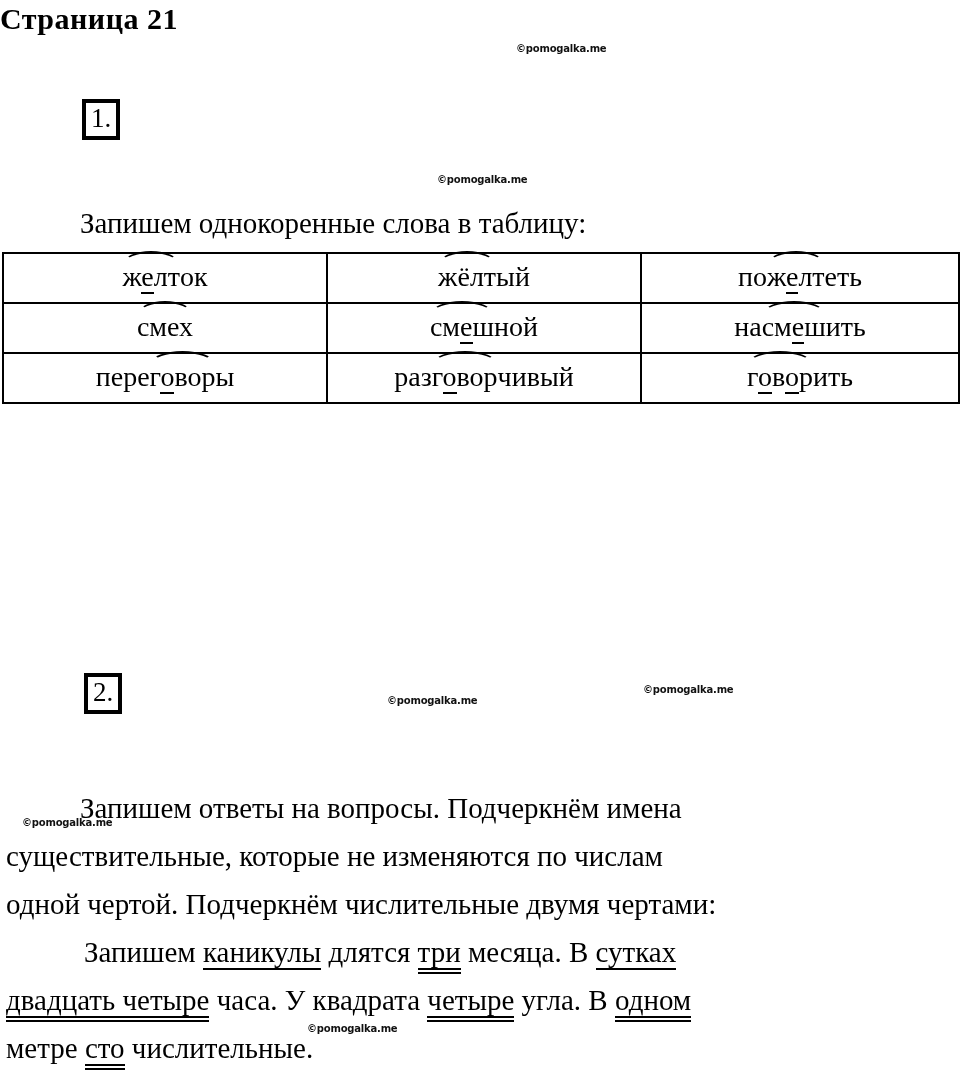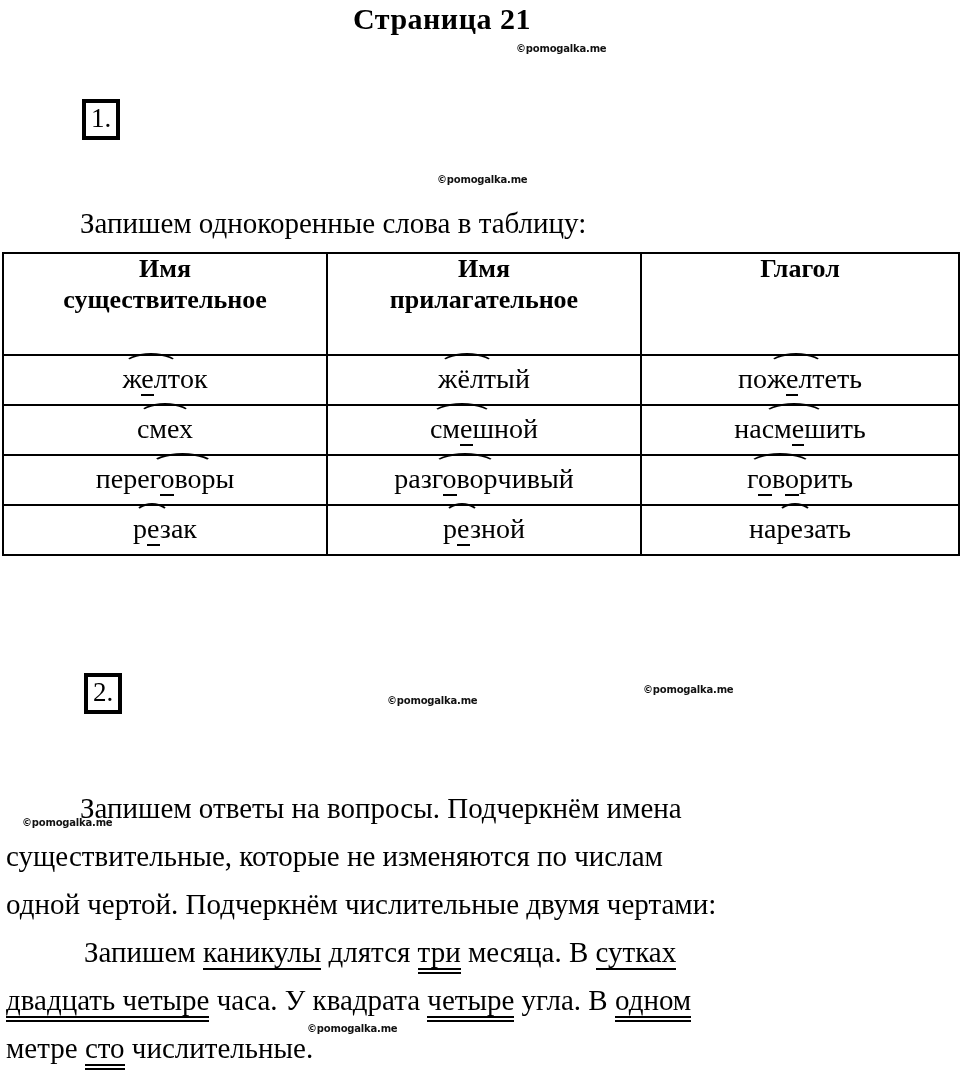--- a/index.html
+++ b/index.html
@@ -12,21 +12,21 @@
     position: relative;
     font-family: "Liberation Serif", "DejaVu Serif", serif;
     color: #000000;
     overflow: hidden;
   }
 
   
   .page-title {
     position: absolute;
     top: 2px; left: 0; width: 884px;
-    text-align: center;
+    text-align: left;
     font-size: 30px;
     font-weight: bold;
     letter-spacing: .5px;
   }
 
   
   .wm {
     position: absolute;
     font-family: "DejaVu Sans", "Liberation Sans", sans-serif;
     font-weight: bold;
@@ -148,81 +148,57 @@
 
 <div class="line" style="left:80px; top:208px;">Запишем однокоренные слова в таблицу:</div>
 
 <table class="word-table">
   <colgroup>
       <col class="c1">
       <col class="c2">
       <col class="c3">
     </colgroup>
   <tbody>
+
     <tr>
-      <td class="th-cell">
-        <span>Имя</span>
-        <span class="l2">существительное</span>
-      </td>
-      <td class="th-cell">
-        <span>Имя</span>
-        <span class="l2">прилагательное</span>
-      </td>
-      <td class="th-cell">
-        <span>Глагол</span>
+      <td class="data-cell">
+        <span></span><span class="root"><span>ж</span><span class="vw">е</span><span>лт</span></span><span>ок</span>
+      </td>
+      <td class="data-cell">
+        <span class="root"><span>жёлт</span></span><span>ый</span>
+      </td>
+      <td class="data-cell">
+        <span>по</span><span class="root"><span>ж</span><span class="vw">е</span><span>лт</span></span><span>еть</span>
       </td>
     </tr>
 
     <tr>
       <td class="data-cell">
-        <span></span><span class="root"><span>ж</span><span class="vw">е</span><span>лт</span></span><span>ок</span>
-      </td>
-      <td class="data-cell">
-        <span class="root"><span>жёлт</span></span><span>ый</span>
-      </td>
-      <td class="data-cell">
-        <span>по</span><span class="root"><span>ж</span><span class="vw">е</span><span>лт</span></span><span>еть</span>
+        <span class="root"><span>см</span><span>е</span><span>х</span></span>
+      </td>
+      <td class="data-cell">
+        <span class="root"><span>см</span><span class="vw">е</span><span>ш</span></span><span>ной</span>
+      </td>
+      <td class="data-cell">
+        <span>на</span><span class="root"><span>см</span><span class="vw">е</span><span>ш</span></span><span>ить</span>
       </td>
     </tr>
 
     <tr>
       <td class="data-cell">
-        <span class="root"><span>см</span><span>е</span><span>х</span></span>
-      </td>
-      <td class="data-cell">
-        <span class="root"><span>см</span><span class="vw">е</span><span>ш</span></span><span>ной</span>
-      </td>
-      <td class="data-cell">
-        <span>на</span><span class="root"><span>см</span><span class="vw">е</span><span>ш</span></span><span>ить</span>
+        <span>пере</span><span class="root"><span>г</span><span class="vw">о</span><span>вор</span></span><span>ы</span>
+      </td>
+      <td class="data-cell">
+        <span>раз</span><span class="root"><span>г</span><span class="vw">о</span><span>вор</span></span><span>чивый</span>
+      </td>
+      <td class="data-cell">
+        <span class="root"><span>г</span><span class="vw">о</span><span>в</span><span class="vw">о</span><span>р</span></span><span>ить</span>
       </td>
     </tr>
 
-    <tr>
-      <td class="data-cell">
-        <span>пере</span><span class="root"><span>г</span><span class="vw">о</span><span>вор</span></span><span>ы</span>
-      </td>
-      <td class="data-cell">
-        <span>раз</span><span class="root"><span>г</span><span class="vw">о</span><span>вор</span></span><span>чивый</span>
-      </td>
-      <td class="data-cell">
-        <span class="root"><span>г</span><span class="vw">о</span><span>в</span><span class="vw">о</span><span>р</span></span><span>ить</span>
-      </td>
-    </tr>
-
-    <tr>
-      <td class="data-cell">
-        <span class="root"><span>р</span><span class="vw">е</span><span>з</span></span><span>ак</span>
-      </td>
-      <td class="data-cell">
-        <span class="root"><span>р</span><span class="vw">е</span><span>з</span></span><span>ной</span>
-      </td>
-      <td class="data-cell">
-        <span>на</span><span class="root"><span>рез</span></span><span>ать</span>
-      </td>
-    </tr>
   </tbody>
 </table>
 
 <div class="num-box" style="left:84px; top:673px;">2.</div>
 
 <div class="line" style="left:80px; top:793px;">Запишем ответы на вопросы. Подчеркнём имена</div>
 <div class="line" style="left:6px; top:841px;">существительные, которые не изменяются по числам</div>
 <div class="line" style="left:6px; top:889px;">одной чертой. Подчеркнём числительные двумя чертами:</div>
 
 <div class="line" style="left:84px; top:937px;">

